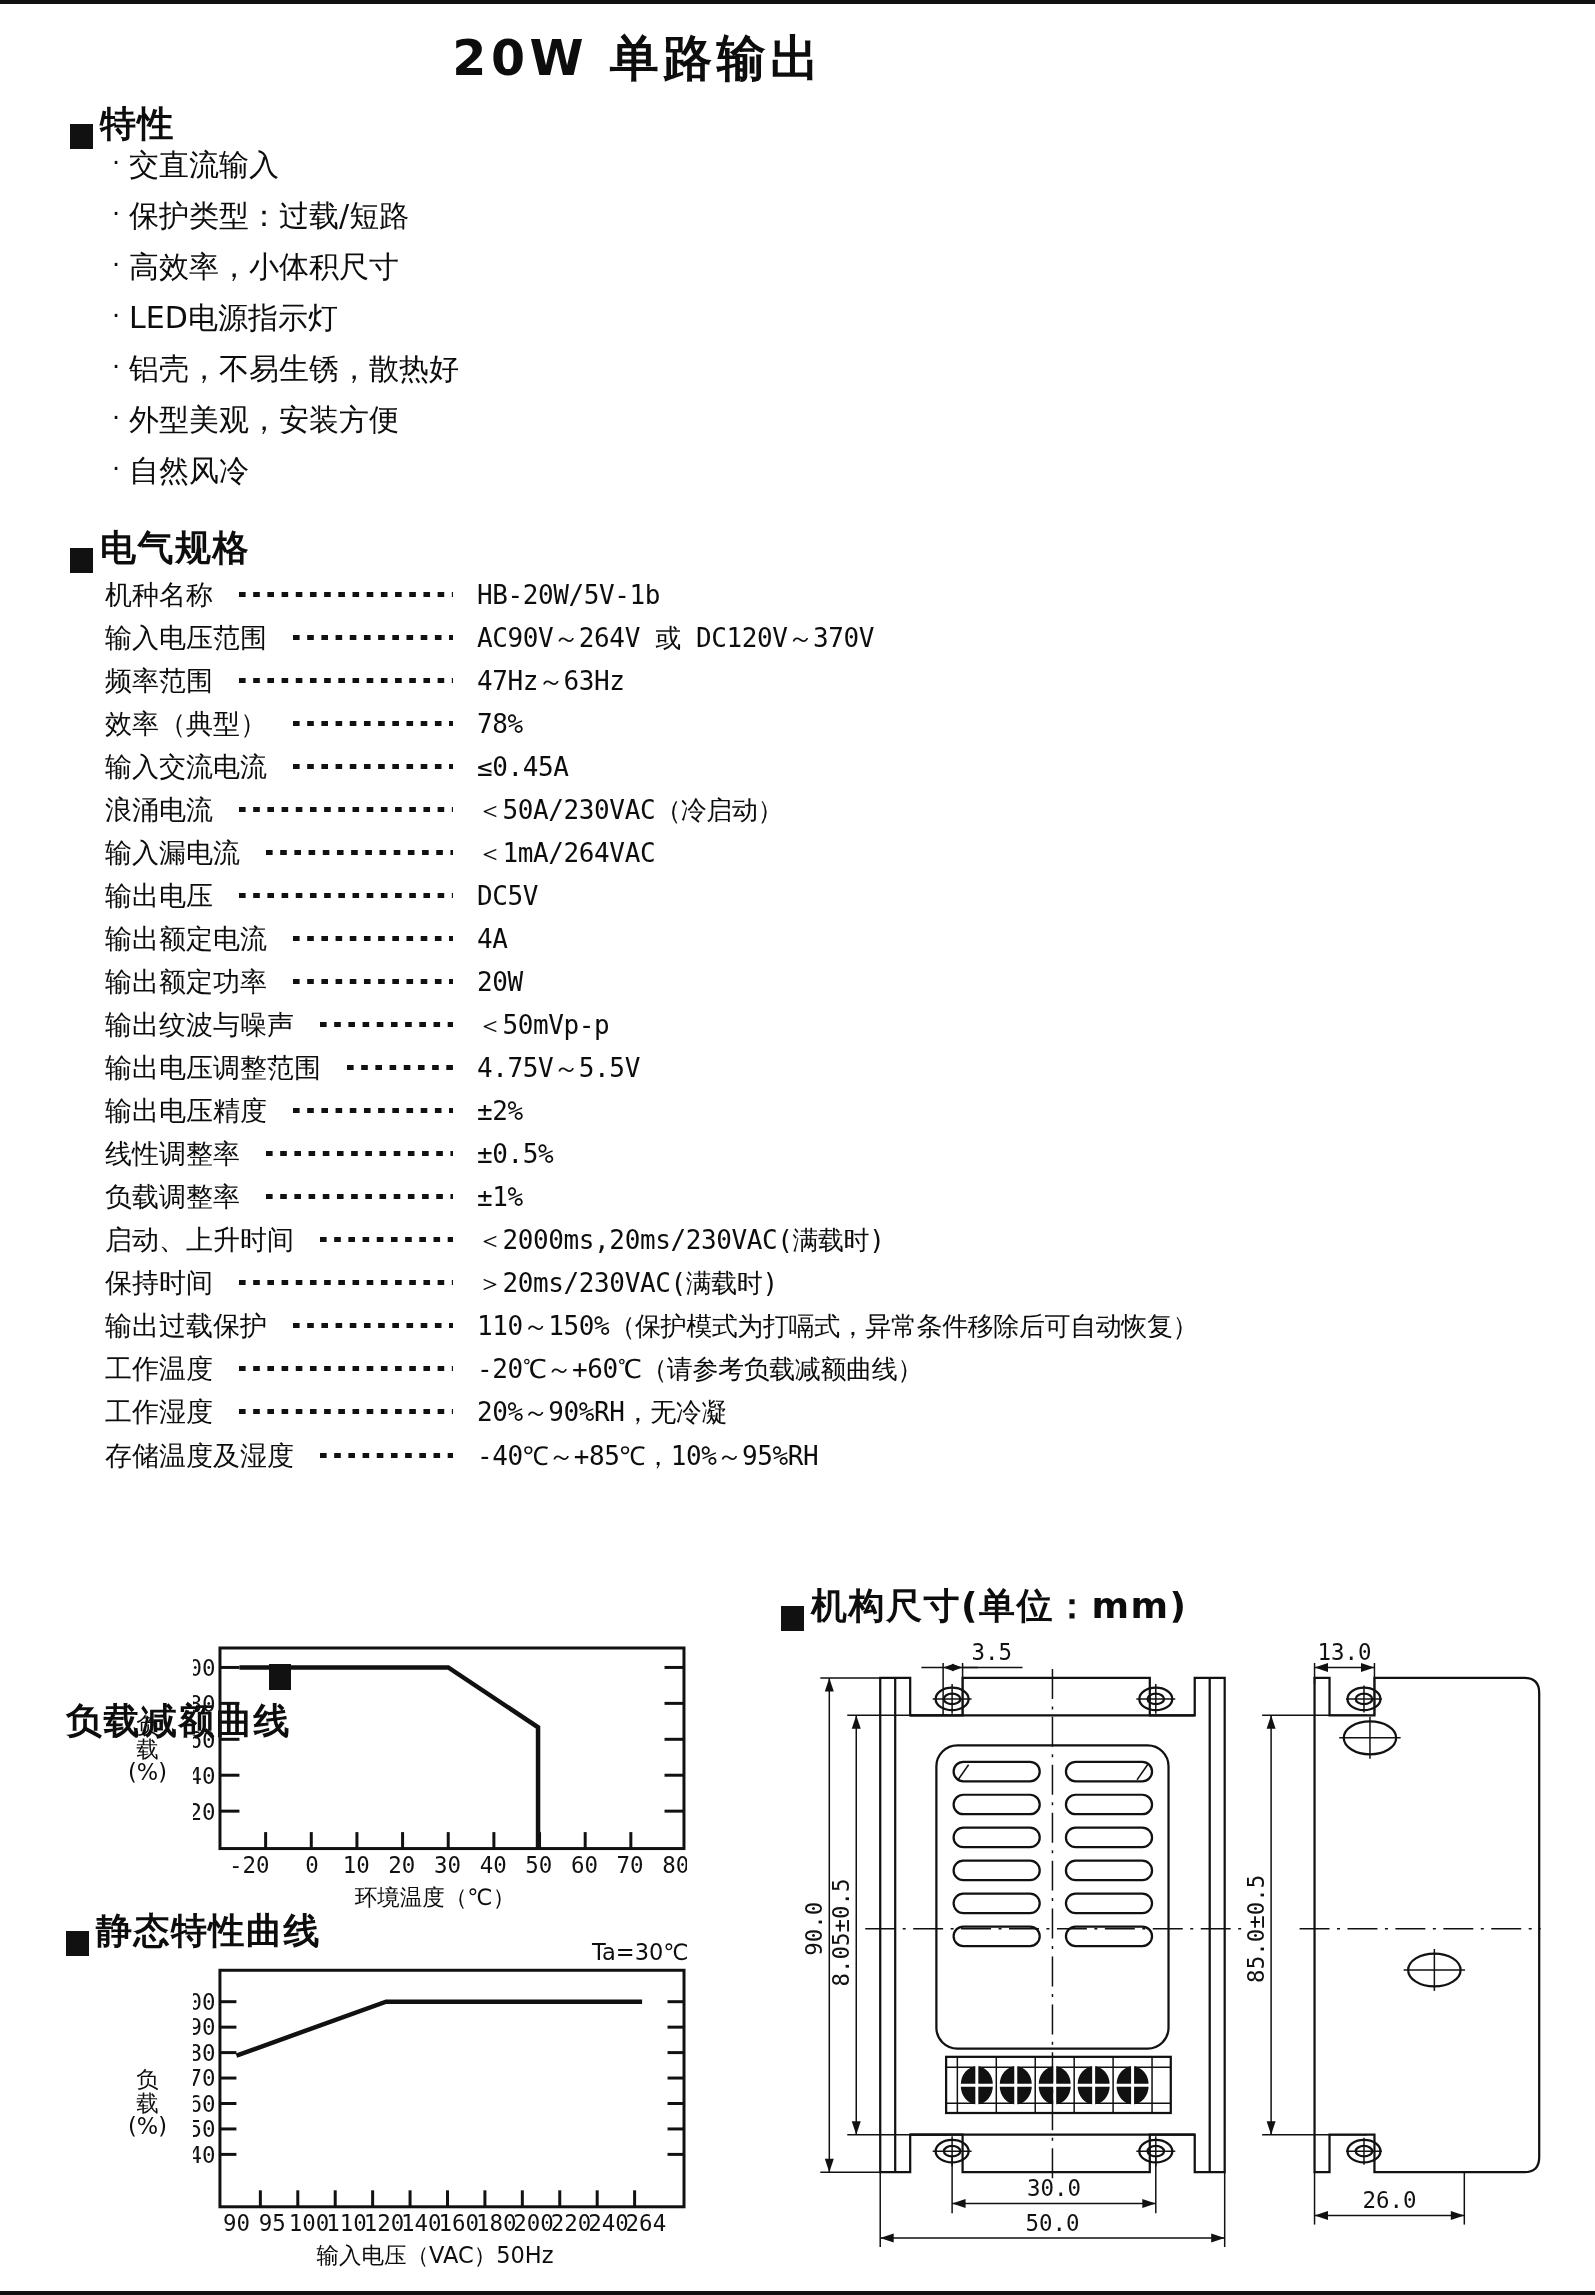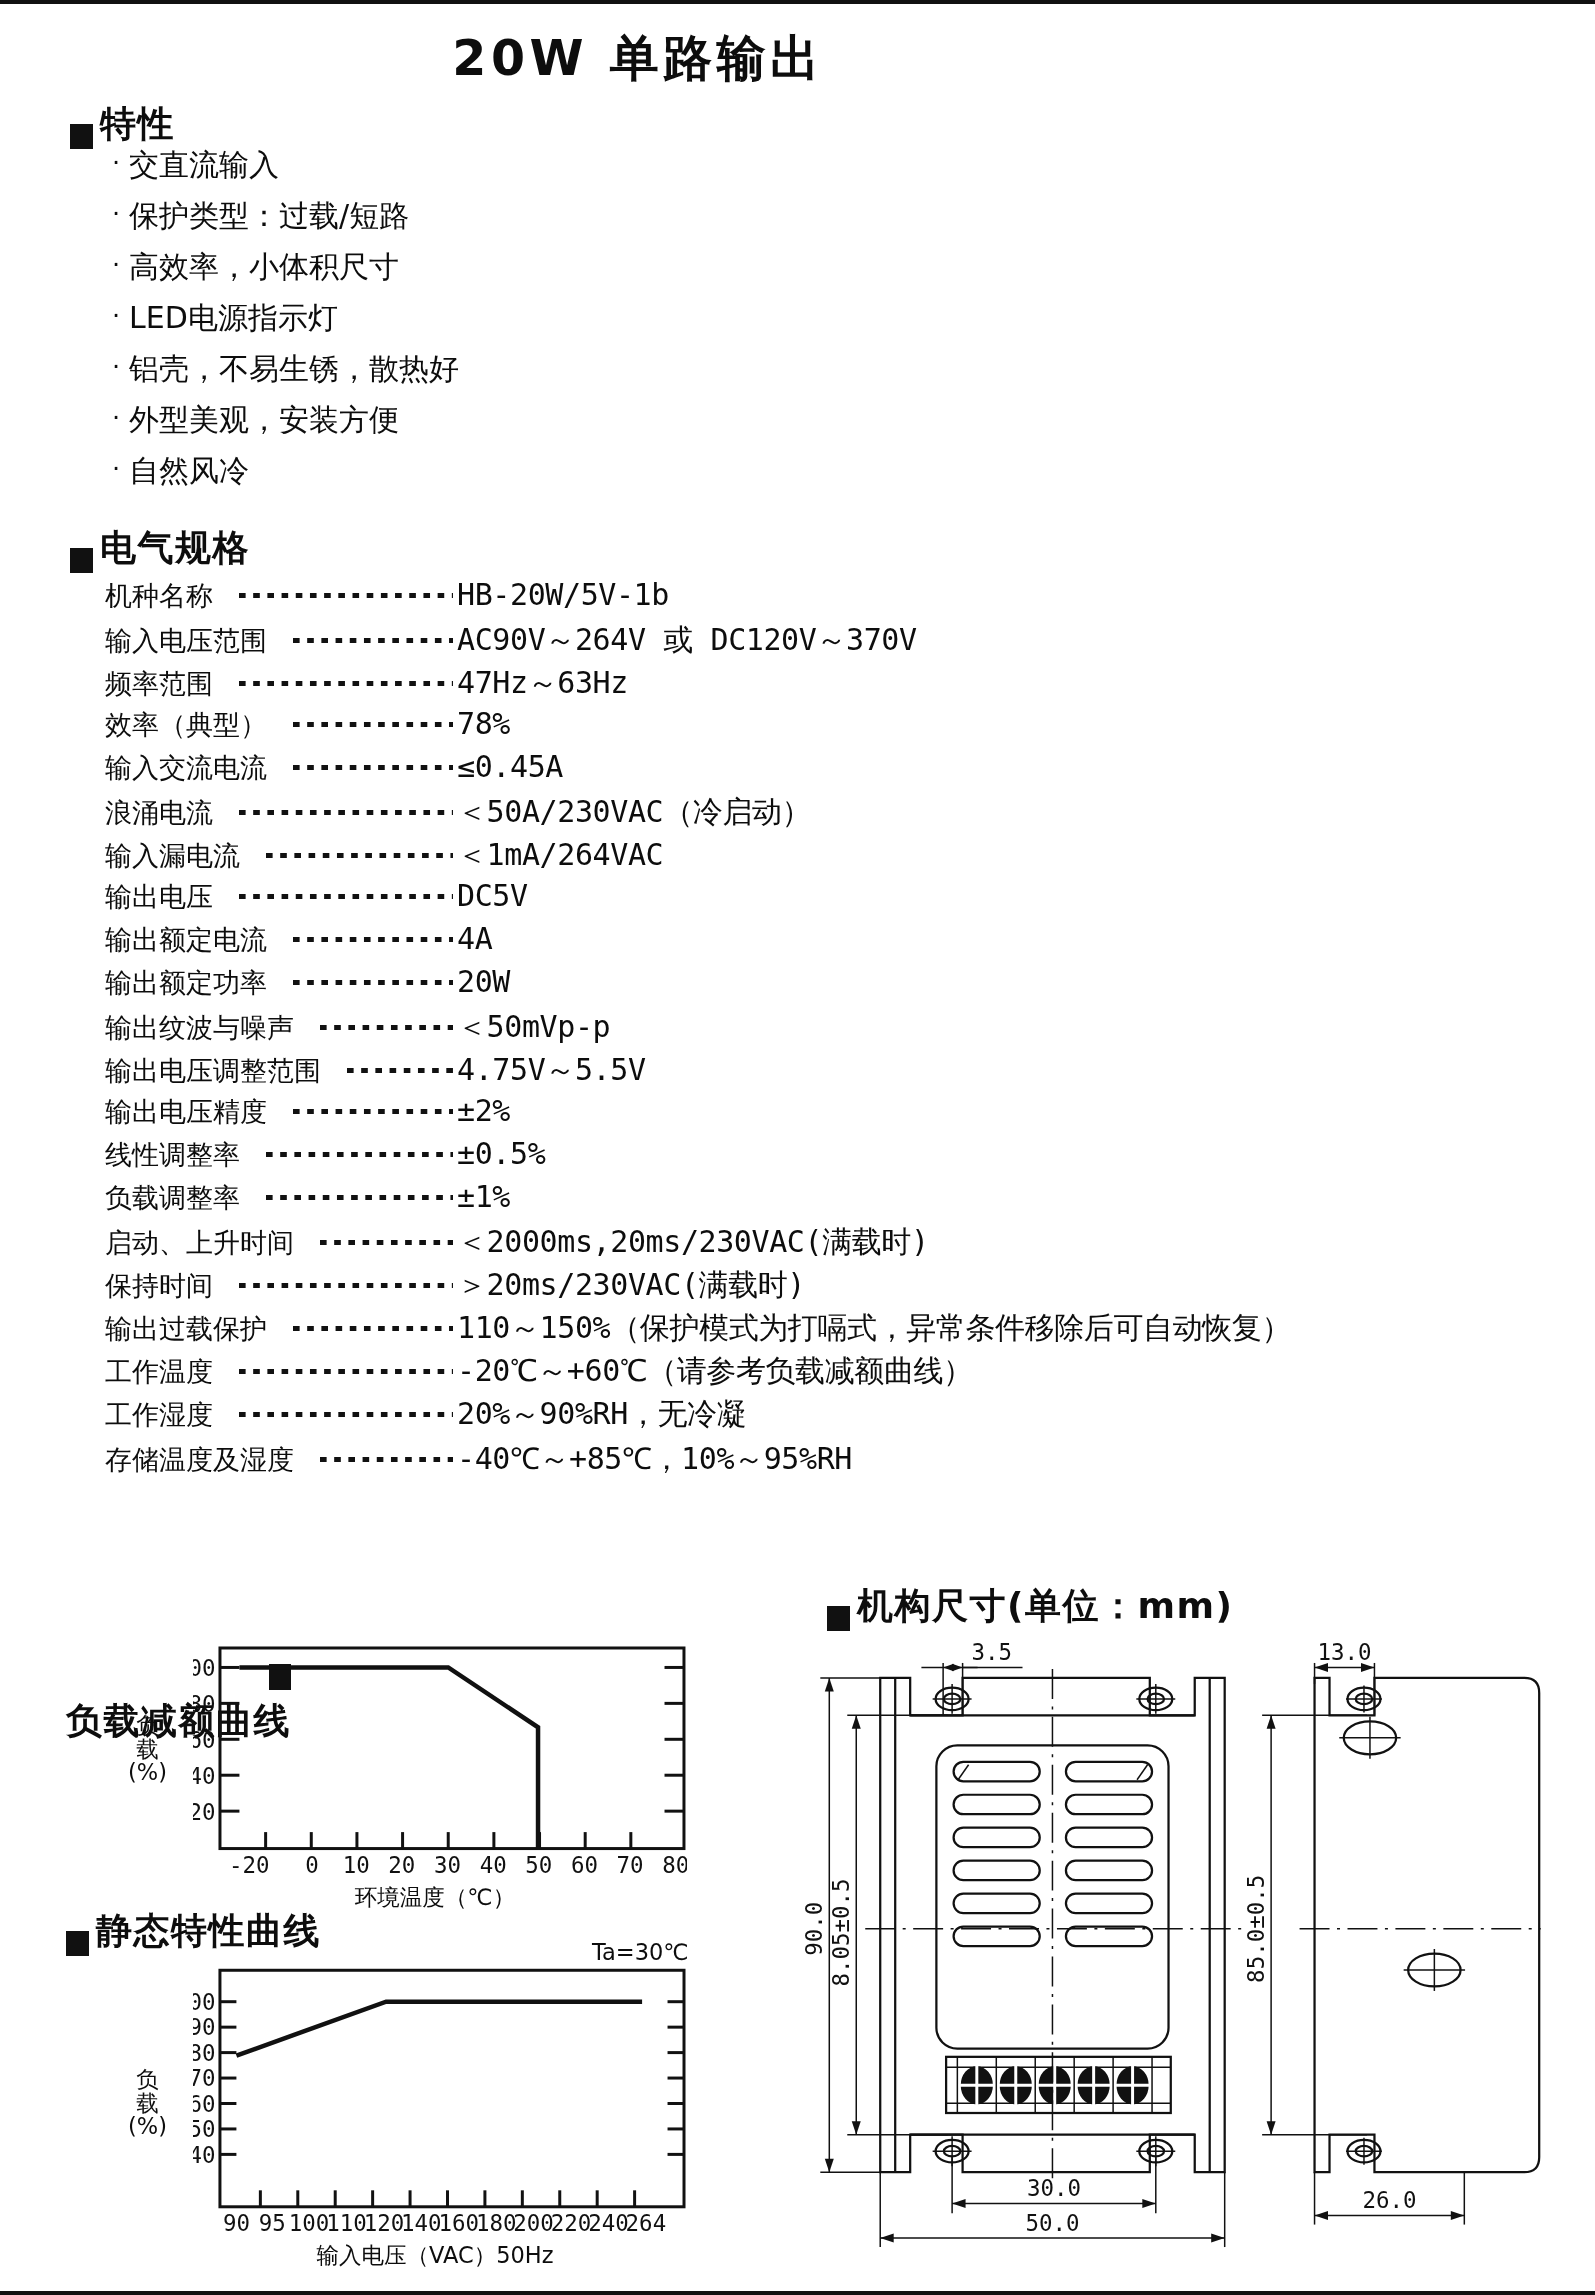--- a/index.html
+++ b/index.html
@@ -31,21 +31,21 @@
     display: flex; align-items: flex-end; gap: 7.5px;
     font-size: 36px; font-weight: 700; letter-spacing: 1.5px;
     font-family: "DejaVu Sans", "Liberation Sans", sans-serif;
   }
   .sq { display:inline-block; width: 22.5px; height: 25.5px; background: #111; flex: 0 0 auto; }
 
   #features-head { position: absolute; left: 70px; top: 100px; }
   #specs-head    { position: absolute; left: 70px; top: 524px; }
   #derate-head   { position: absolute; left: 66px; top: 1664px; flex-direction: column; }
   #static-head   { position: absolute; left: 66px; top: 1907px; }
-  #mech-head     { position: absolute; left: 781px; top: 1582px; margin-left: 46px; }
+  #mech-head     { position: absolute; left: 781px; top: 1582px; }
 
   
   #features-list { position: absolute; left: 112px; top: 150px; width: 674px; }
   .feat-item {
     display: flex; align-items: baseline; gap: 9px;
     font-size: 30px; line-height: 1.0; height: 51px;
     font-family: "DejaVu Sans", "Liberation Sans", sans-serif;
   }
   .feat-dot { font-size: 25.5px; line-height: 1; position: relative; top: -4.5px; }
 
@@ -66,21 +66,21 @@
     position: relative; top: -6.7px;
     overflow: hidden;
     background-image: repeating-linear-gradient(to right,
        #111 0px, #111 6.7px, transparent 6.7px, transparent 14.2px);
     background-position: left center;
     background-size: 14.2px 5.2px;
     background-repeat: repeat-x;
     height: 5.2px;
   }
   .spec-key-wrap { display:flex; align-items:baseline; flex: 0 0 352px; gap: 24px; }
-  .spec-value { flex: 0 0 auto; width: 1109px; font-family: "DejaVu Sans Mono","Liberation Mono",monospace; font-size: 30px; letter-spacing: -0.4px;}
+  .spec-value { flex: 0 0 auto; width: 1109px; font-family: "DejaVu Sans Mono","Liberation Mono",monospace; font-size: 26px; letter-spacing: -0.4px; margin-left: 20px;}
 
   
   .chart-box { position: absolute; }
   #derate-chart { left: 193px; top: 1645px; }
   #static-chart { left: 193px; top: 1967px; }
 
   .axis-title {
     text-align: center; font-size: 22.5px;
     font-family: "DejaVu Sans","Liberation Sans",sans-serif;
   }

